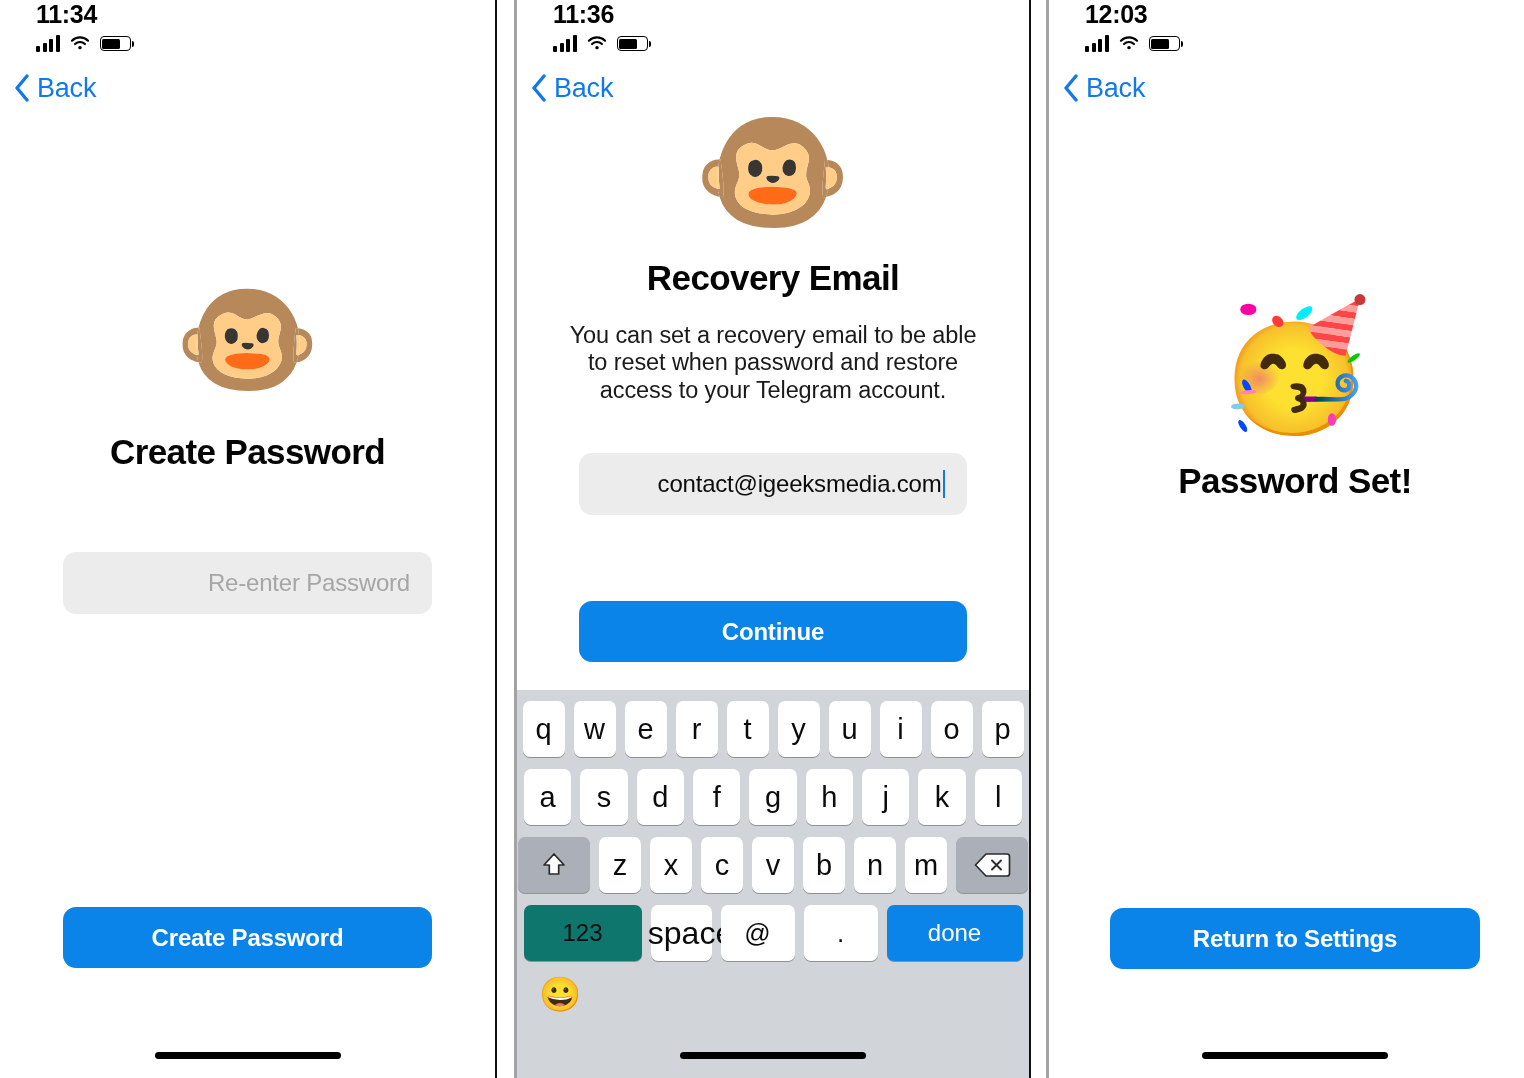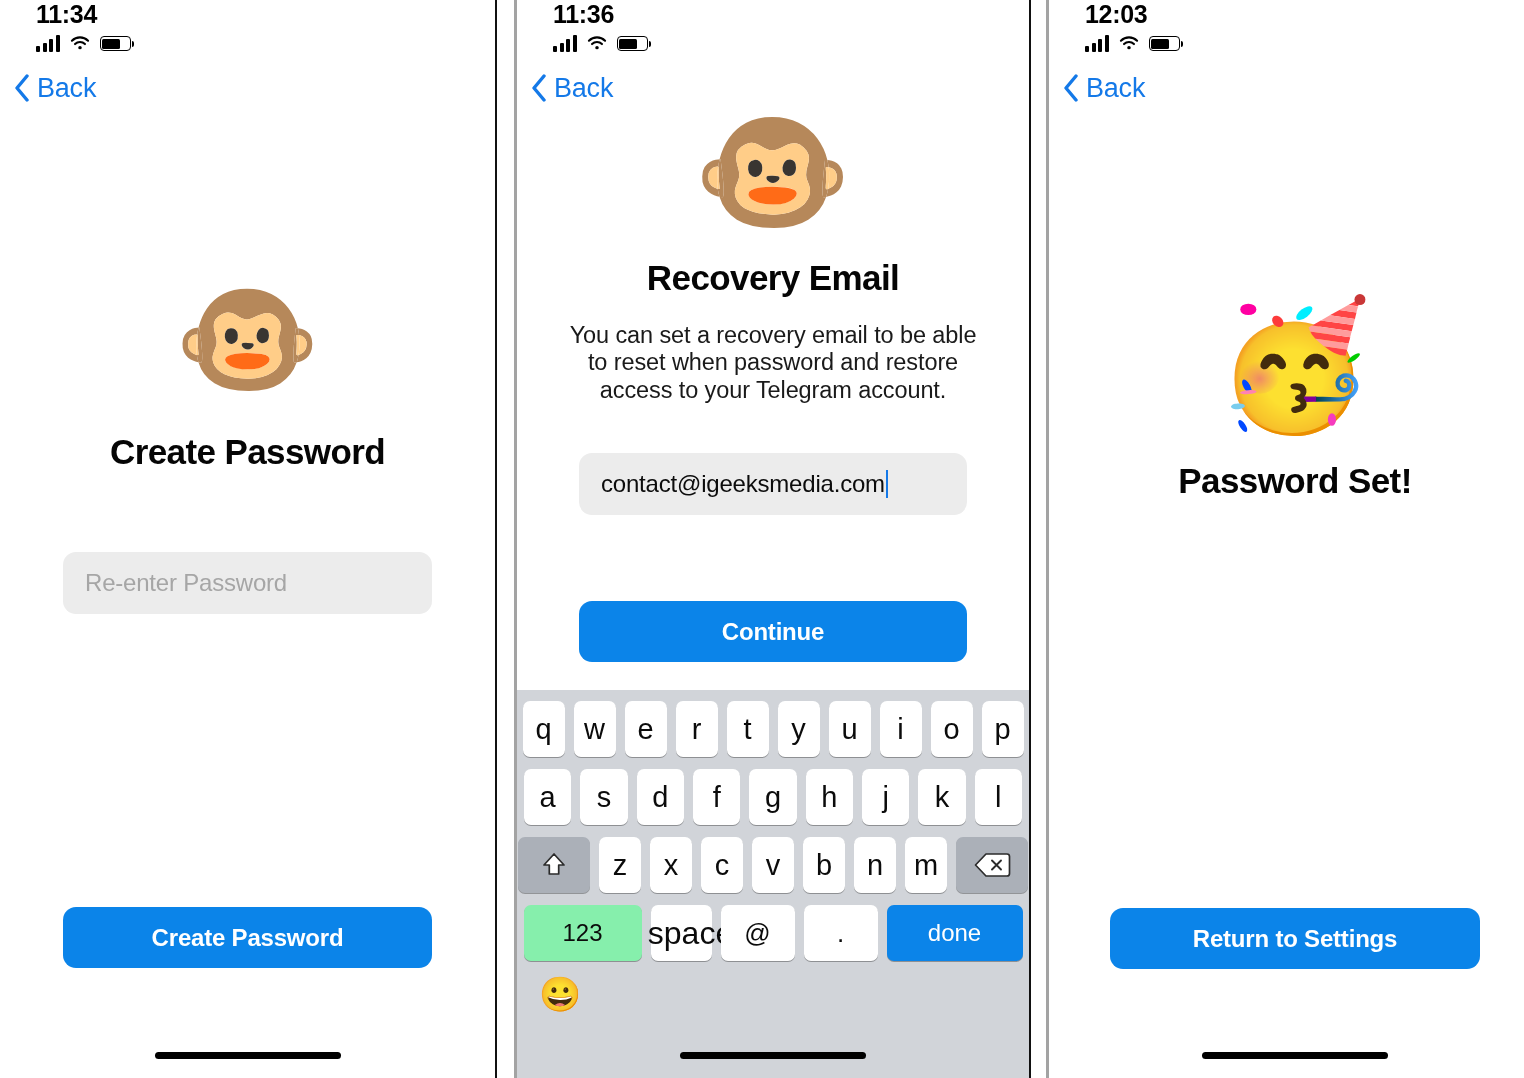--- a/index.html
+++ b/index.html
@@ -164,20 +164,21 @@
   .field {
     background: #ececec;
     border-radius: 13px;
     height: 62px;
     display: flex;
     align-items: center;
     padding: 0 22px;
     box-sizing: border-box;
     width: 100%;
     cursor: text;
+    text-align: right;
   }
   .field .ph {
     font-size: 24px;
     color: #a6a6a6;
     letter-spacing: -0.2px;
     flex: 1;
   }
   .field .val {
     font-size: 24px;
     color: #0c0c0c;
@@ -265,21 +266,21 @@
     align-items: center;
     justify-content: center;
     font-size: 29px;
     color: #0b0b0b;
     box-shadow: 0 1px 0 rgba(0,0,0,0.32);
     cursor: pointer;
     font-family: "Liberation Sans", sans-serif;
   }
   .krow.r1, .krow.r2, .krow.r3, .krow.r4 { padding-left: 7px; padding-right: 7px; }
   .key.wide { flex: 0 0 72px; background: #abb0b8; box-shadow: 0 1px 0 rgba(0,0,0,0.3); }
-  .key.num { flex: 0 0 118px; background: #86efac; font-size: 24px; text-align: center; }
+  .key.num { flex: 0 0 118px; background: #0f766e; font-size: 24px; text-align: center; }
   .key.space { flex: 1 1 auto; font-size: 32px; padding-left: 19px; }
   .key.at { flex: 0 0 74px; font-size: 26px; }
   .key.dot { flex: 0 0 74px; font-size: 26px; }
   .key.done { flex: 0 0 136px; background: #0b84e9; color: #fff; font-size: 24px; }
   .krow.r4 { margin-bottom: 0; }
   .kbd-bottom {
     display: flex;
     align-items: center;
     padding: 16px 0 0 22px;
   }

